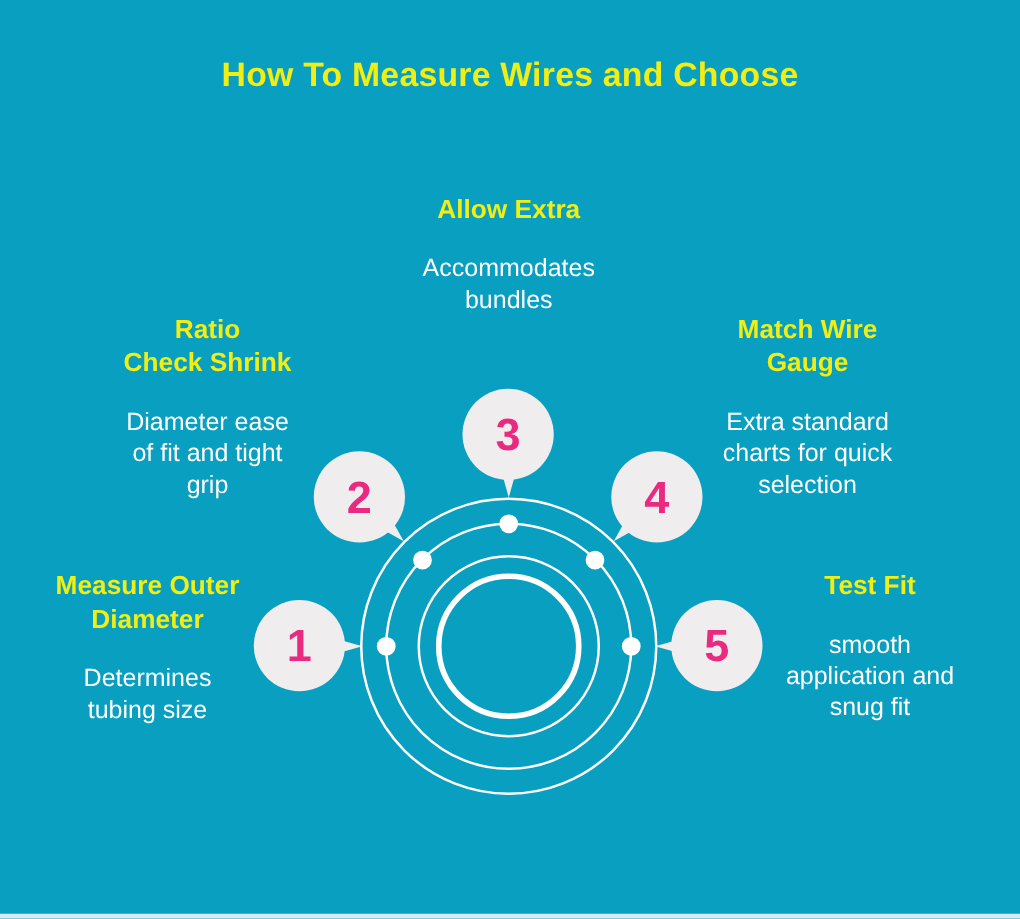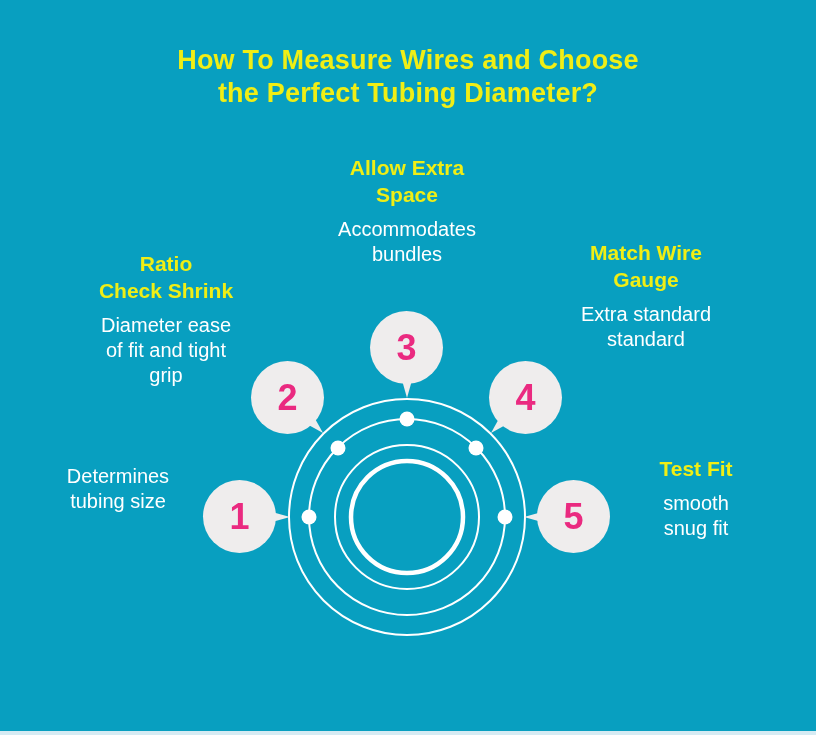--- a/index.html
+++ b/index.html
@@ -33,27 +33,27 @@
     white-space:nowrap;
   }
   .step-heading{
     color:var(--yellow);
     font-weight:bold;
     font-size:21px;line-height:27px;
   }
   .step-body{
     color:var(--white);
     font-size:20px;line-height:25px;
-    margin-top:9px;
+    margin-top:22px;
   }
   
   .pos-step1{left:118px;top:455px;}
   .pos-step2{left:166px;top:250px;}
   .pos-step3{left:407px;top:154px;text-align:center;}
-  .pos-step4{left:646px;top:239px;}
+  .pos-step4{left:646px;top:250px;}
   .pos-step5{left:696px;top:455px;}
 
   .rings-svg{position:absolute;left:0;top:0;}
 
   .bubble{
     position:absolute;
     width:73px;height:73px;
     border-radius:50%;
     background:var(--bubble);
     display:flex;align-items:center;justify-content:center;
@@ -76,27 +76,25 @@
     background:#D6EBF3;
   }
 </style>
 </head>
 <body>
 
 <div class="canvas">
 
   <div class="title">
     <div>How To Measure Wires and Choose</div>
-    <div>the Perfect Tubing Diameter?</div>
   </div>
 
   <div class="step-block pos-step3">
     <div class="step-heading">
       <div>Allow Extra</div>
-      <div>Space</div>
     </div>
     <div class="step-body">
       <div>Accommodates</div>
       <div>bundles</div>
     </div>
   </div>
 
   <div class="step-block pos-step2">
     <div class="step-heading">
       <div>Ratio</div>
@@ -109,37 +107,43 @@
     </div>
   </div>
 
   <div class="step-block pos-step4">
     <div class="step-heading">
       <div>Match Wire</div>
       <div>Gauge</div>
     </div>
     <div class="step-body">
       <div>Extra standard</div>
-      <div>standard</div>
+      <div>charts for quick</div>
+      <div>selection</div>
     </div>
   </div>
 
   <div class="step-block pos-step1">
+    <div class="step-heading">
+      <div>Measure Outer</div>
+      <div>Diameter</div>
+    </div>
     <div class="step-body">
       <div>Determines</div>
       <div>tubing size</div>
     </div>
   </div>
 
   <div class="step-block pos-step5">
     <div class="step-heading">
       <div>Test Fit</div>
     </div>
     <div class="step-body">
       <div>smooth</div>
+      <div>application and</div>
       <div>snug fit</div>
     </div>
   </div>
 
   <svg class="rings-svg" width="816" height="735" viewBox="0 0 816 735">
 
     <circle cx="407" cy="517" r="118" fill="none" stroke="#FFFFFF" stroke-width="2"></circle>
     <circle cx="407" cy="517" r="98" fill="none" stroke="#FFFFFF" stroke-width="2"></circle>
     <circle cx="407" cy="517" r="72" fill="none" stroke="#FFFFFF" stroke-width="2"></circle>
     <circle cx="407" cy="517" r="56" fill="none" stroke="#FFFFFF" stroke-width="4.5"></circle>

